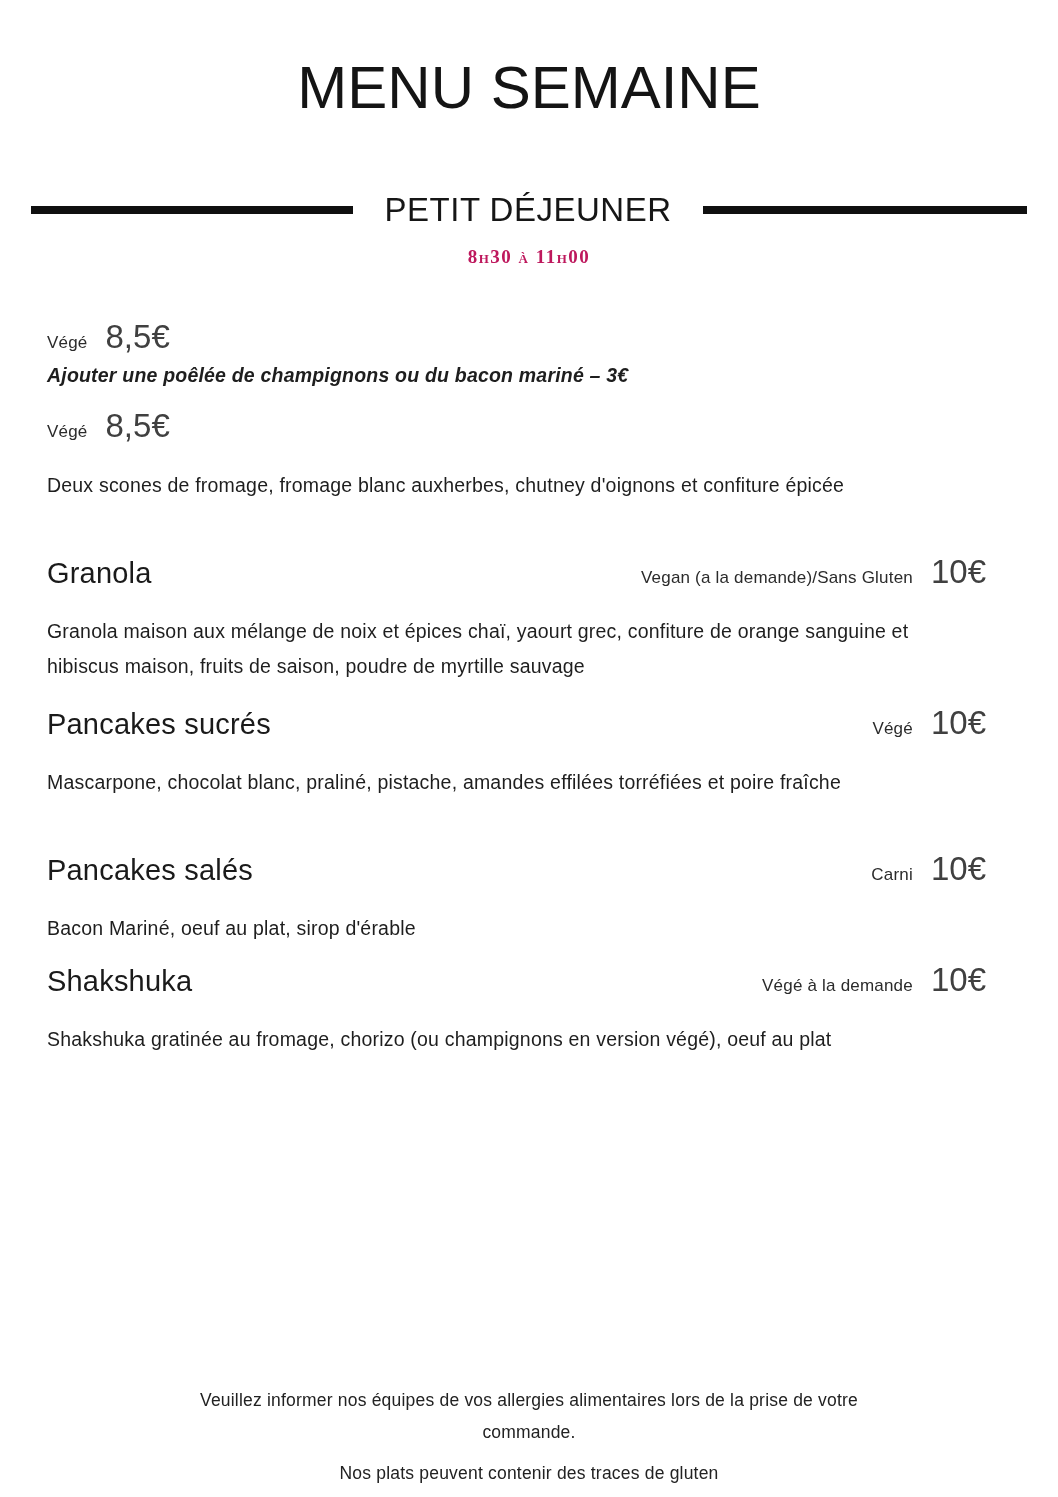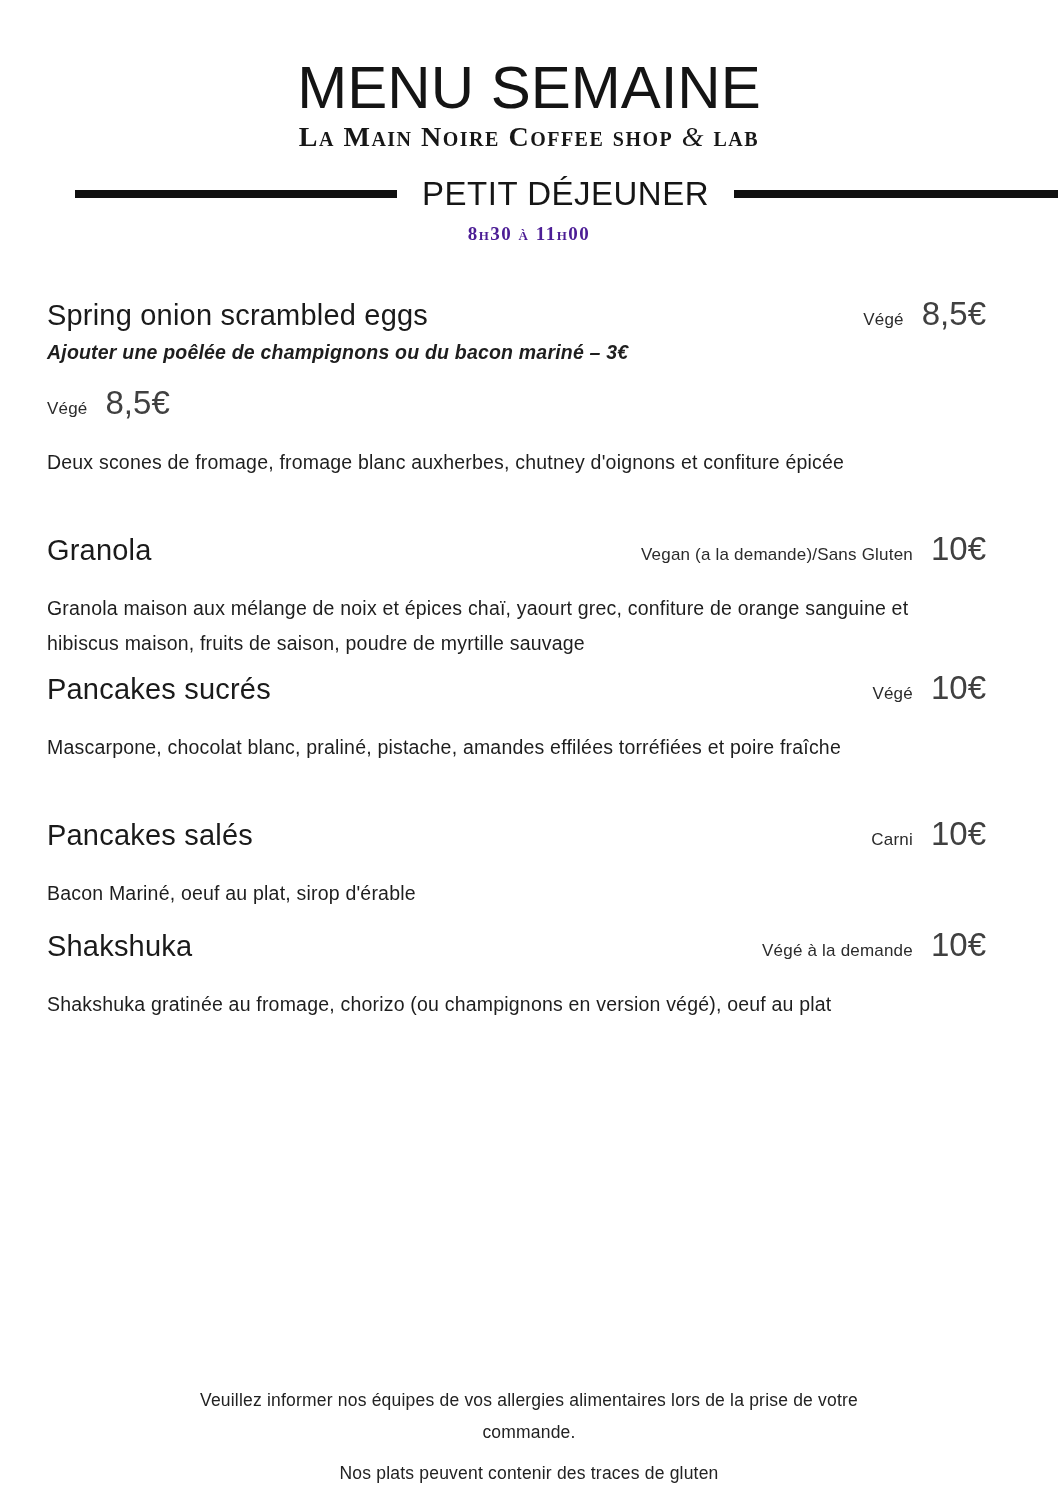--- a/index.html
+++ b/index.html
@@ -25,43 +25,43 @@
     font-weight:600;
     font-size:28px; letter-spacing:1.5px;
     margin-top:2px; color:#171717;
   }
   .subtitle .amp {
     font-style:italic; font-variant:normal; font-weight:500;
   }
 
   
   .divider-row {
-    display:flex; align-items:center; justify-content:flex-end;
-    gap:25px; margin-top:22px;
+    display:flex; align-items:center; justify-content:center;
+    gap:32px; margin-top:72px;
   }
   .rule { height:8px; background:#101010; flex:none; }
   .rule-left  { width:322px; }
   .rule-right { width:324px; }
   .section-title {
     font-size:33px; font-weight:400; letter-spacing:0.5px;
     color:#161616; white-space:nowrap;
   }
   .hours {
     text-align:center;
     font-family:"Liberation Serif", serif;
     font-variant:small-caps; font-weight:600;
     font-size:19px; letter-spacing:1.5px;
-    margin-top:10px; color:#4c1d95;
+    margin-top:17px; color:#be185d;
   }
 
   
   .menu { margin-top:50px; padding:0 72px 0 47px; }
   .item + .item { margin-top:14px; }
   .item.gap-lg { margin-top:50px; }
-  .item.gap-md { margin-top:8px; }
+  .item.gap-md { margin-top:20px; }
   .item.gap-xl { }
 
   .item-head { display:flex; align-items:baseline; }
   .item-name {
     flex:1; font-size:29px; font-weight:400; color:#1a1a1a;
     letter-spacing:0.2px;
   }
   .item-diet {
     font-size:17px; color:#2b2b2b; margin-right:18px;
     letter-spacing:0.2px; white-space:nowrap;
@@ -90,34 +90,32 @@
     font-size:17.5px; line-height:1.85; letter-spacing:0.2px;
     max-width:745px; margin:8px auto;
   }
 </style>
 </head>
 <body>
 
 <div class="page">
 
   <div class="title">MENU SEMAINE</div>
-  <div class="subtitle"><span>La Main Noire Coffee shop </span><span class="amp">&amp;</span><span> lab</span></div>
 
   <div class="divider-row">
     <div class="rule rule-left"></div>
     <div class="section-title">PETIT DÉJEUNER</div>
     <div class="rule rule-right"></div>
   </div>
   <div class="hours">8h30 à 11h00</div>
 
   <div class="menu">
 
     <div class="item">
       <div class="item-head">
-        <div class="item-name">Spring onion scrambled eggs</div>
         <div class="item-diet">Végé</div>
         <div class="item-price">8,5€</div>
       </div>
       <div class="item-note">Ajouter une poêlée de champignons ou du bacon mariné – 3€</div>
     </div>
 
     <div class="item">
       <div class="item-head">
         <div class="item-diet">Végé</div>
         <div class="item-price">8,5€</div>

